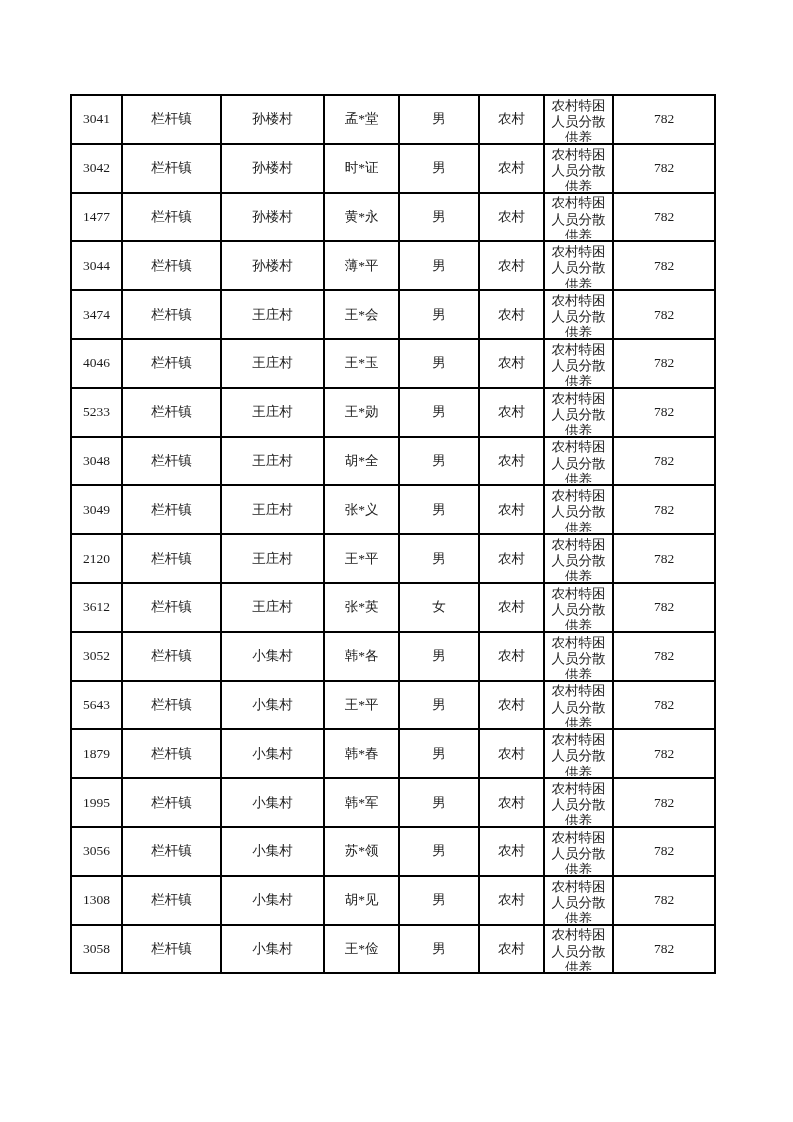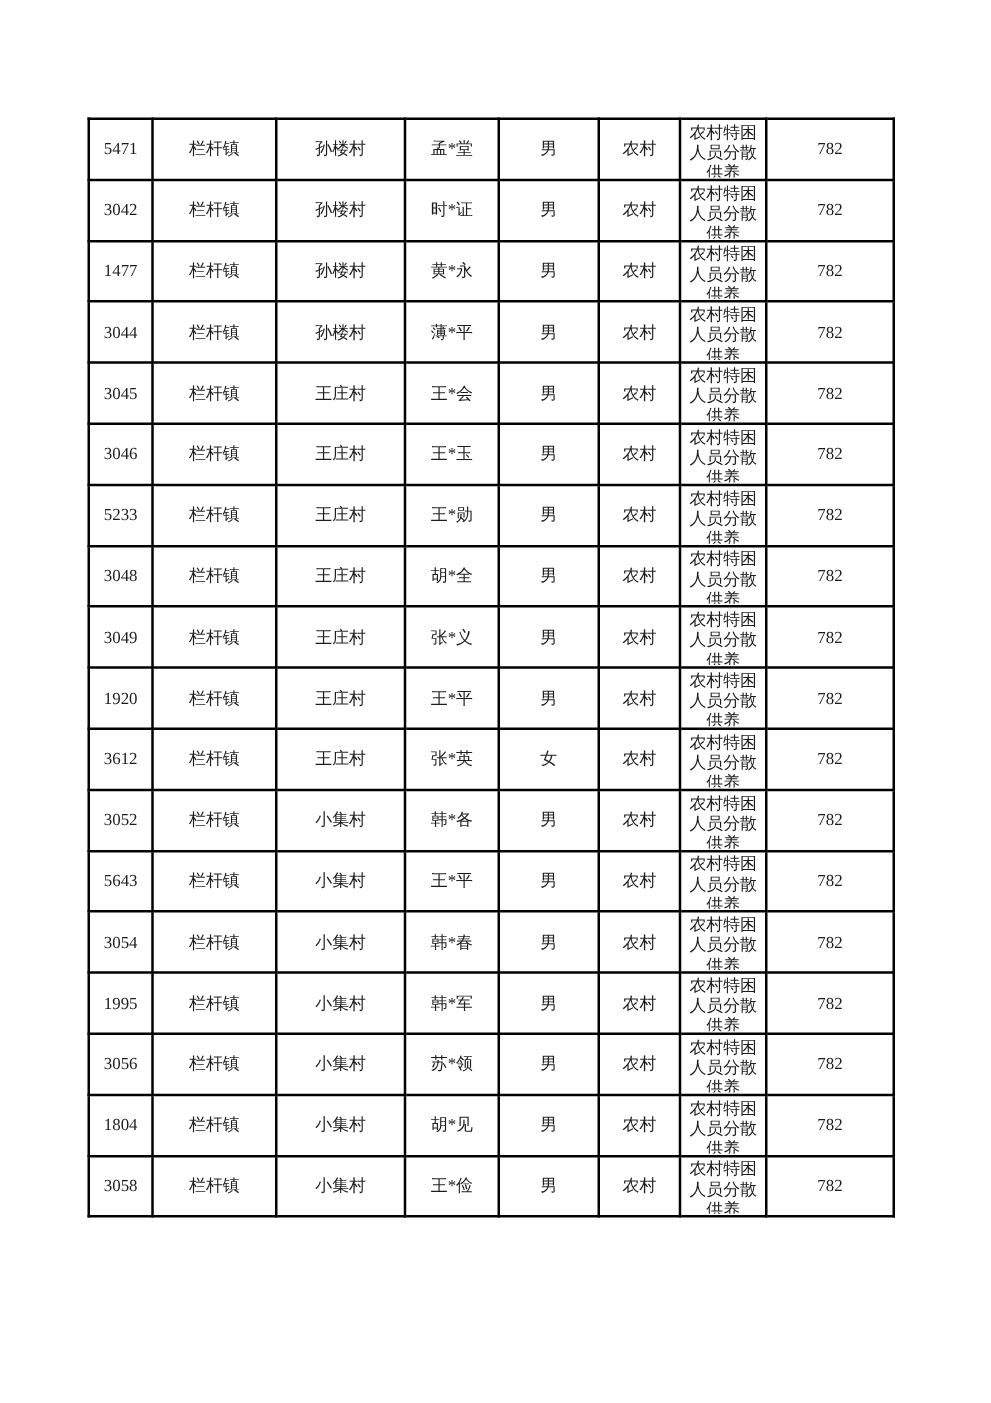--- a/index.html
+++ b/index.html
@@ -57,21 +57,21 @@
       <col style="width:99px">
       <col style="width:103px">
       <col style="width:75px">
       <col style="width:80px">
       <col style="width:65px">
       <col style="width:69px">
       <col style="width:102px">
     </colgroup>
     <tbody>
   <tr>
-    <td>5471</td>
+    <td>3041</td>
     <td>栏杆镇</td>
     <td>孙楼村</td>
     <td>孟*堂</td>
     <td>男</td>
     <td>农村</td>
     <td class="cat-cell">
       <div class="cat">农村特困人员分散供养</div>
     </td>
     <td>782</td>
   </tr>
@@ -109,34 +109,34 @@
     <td>薄*平</td>
     <td>男</td>
     <td>农村</td>
     <td class="cat-cell">
       <div class="cat">农村特困人员分散供养</div>
     </td>
     <td>782</td>
   </tr>
 
   <tr>
-    <td>3045</td>
+    <td>3474</td>
     <td>栏杆镇</td>
     <td>王庄村</td>
     <td>王*会</td>
     <td>男</td>
     <td>农村</td>
     <td class="cat-cell">
       <div class="cat">农村特困人员分散供养</div>
     </td>
     <td>782</td>
   </tr>
 
   <tr>
-    <td>3046</td>
+    <td>4046</td>
     <td>栏杆镇</td>
     <td>王庄村</td>
     <td>王*玉</td>
     <td>男</td>
     <td>农村</td>
     <td class="cat-cell">
       <div class="cat">农村特困人员分散供养</div>
     </td>
     <td>782</td>
   </tr>
@@ -174,21 +174,21 @@
     <td>张*义</td>
     <td>男</td>
     <td>农村</td>
     <td class="cat-cell">
       <div class="cat">农村特困人员分散供养</div>
     </td>
     <td>782</td>
   </tr>
 
   <tr>
-    <td>1920</td>
+    <td>2120</td>
     <td>栏杆镇</td>
     <td>王庄村</td>
     <td>王*平</td>
     <td>男</td>
     <td>农村</td>
     <td class="cat-cell">
       <div class="cat">农村特困人员分散供养</div>
     </td>
     <td>782</td>
   </tr>
@@ -226,21 +226,21 @@
     <td>王*平</td>
     <td>男</td>
     <td>农村</td>
     <td class="cat-cell">
       <div class="cat">农村特困人员分散供养</div>
     </td>
     <td>782</td>
   </tr>
 
   <tr>
-    <td>3054</td>
+    <td>1879</td>
     <td>栏杆镇</td>
     <td>小集村</td>
     <td>韩*春</td>
     <td>男</td>
     <td>农村</td>
     <td class="cat-cell">
       <div class="cat">农村特困人员分散供养</div>
     </td>
     <td>782</td>
   </tr>
@@ -265,21 +265,21 @@
     <td>苏*领</td>
     <td>男</td>
     <td>农村</td>
     <td class="cat-cell">
       <div class="cat">农村特困人员分散供养</div>
     </td>
     <td>782</td>
   </tr>
 
   <tr>
-    <td>1804</td>
+    <td>1308</td>
     <td>栏杆镇</td>
     <td>小集村</td>
     <td>胡*见</td>
     <td>男</td>
     <td>农村</td>
     <td class="cat-cell">
       <div class="cat">农村特困人员分散供养</div>
     </td>
     <td>782</td>
   </tr>

